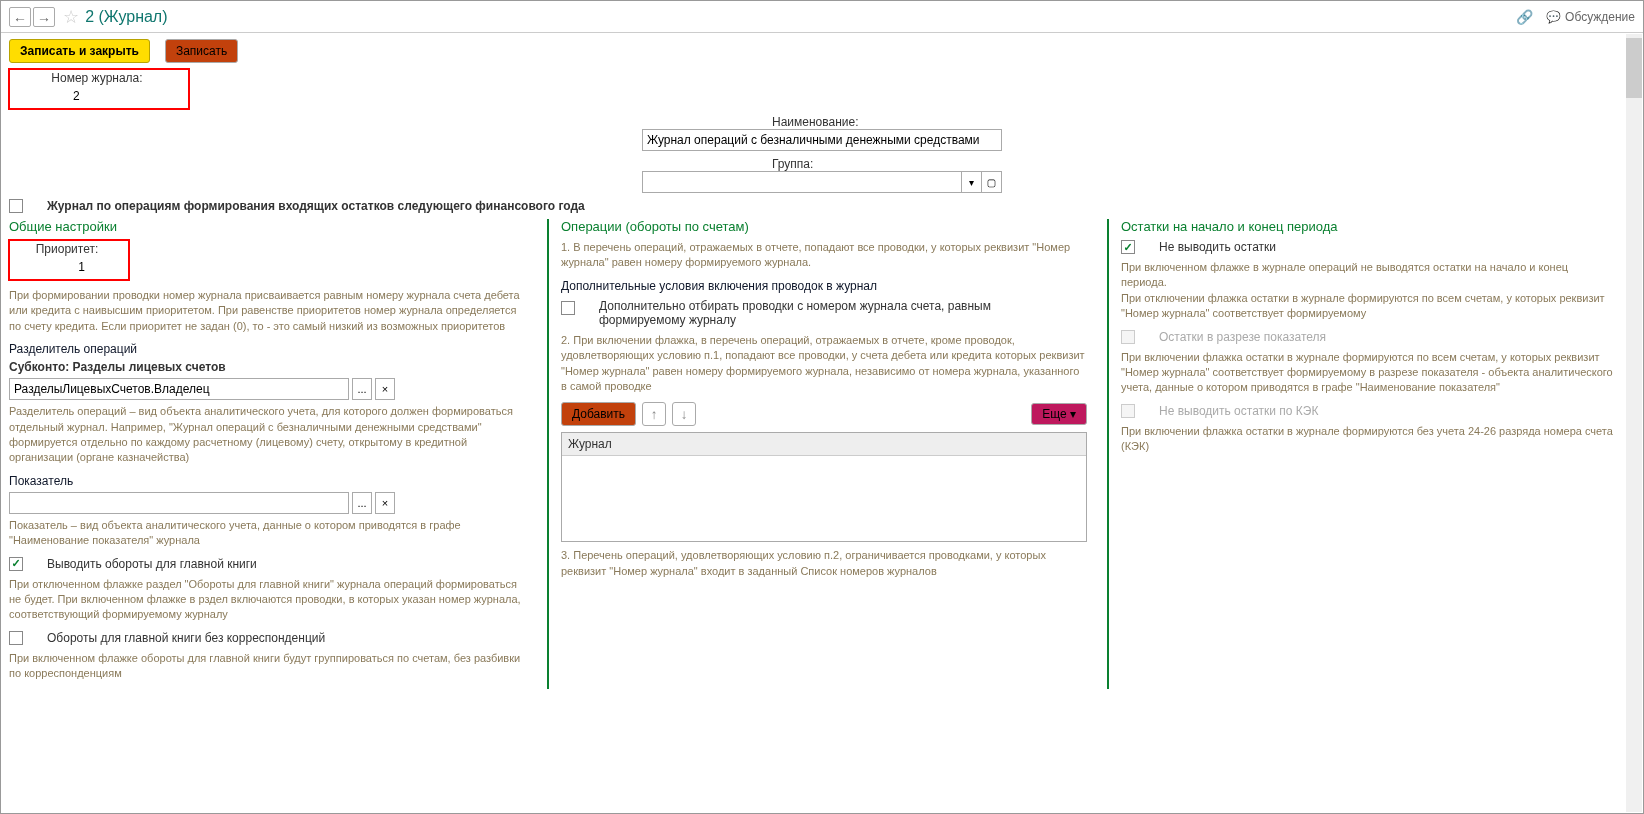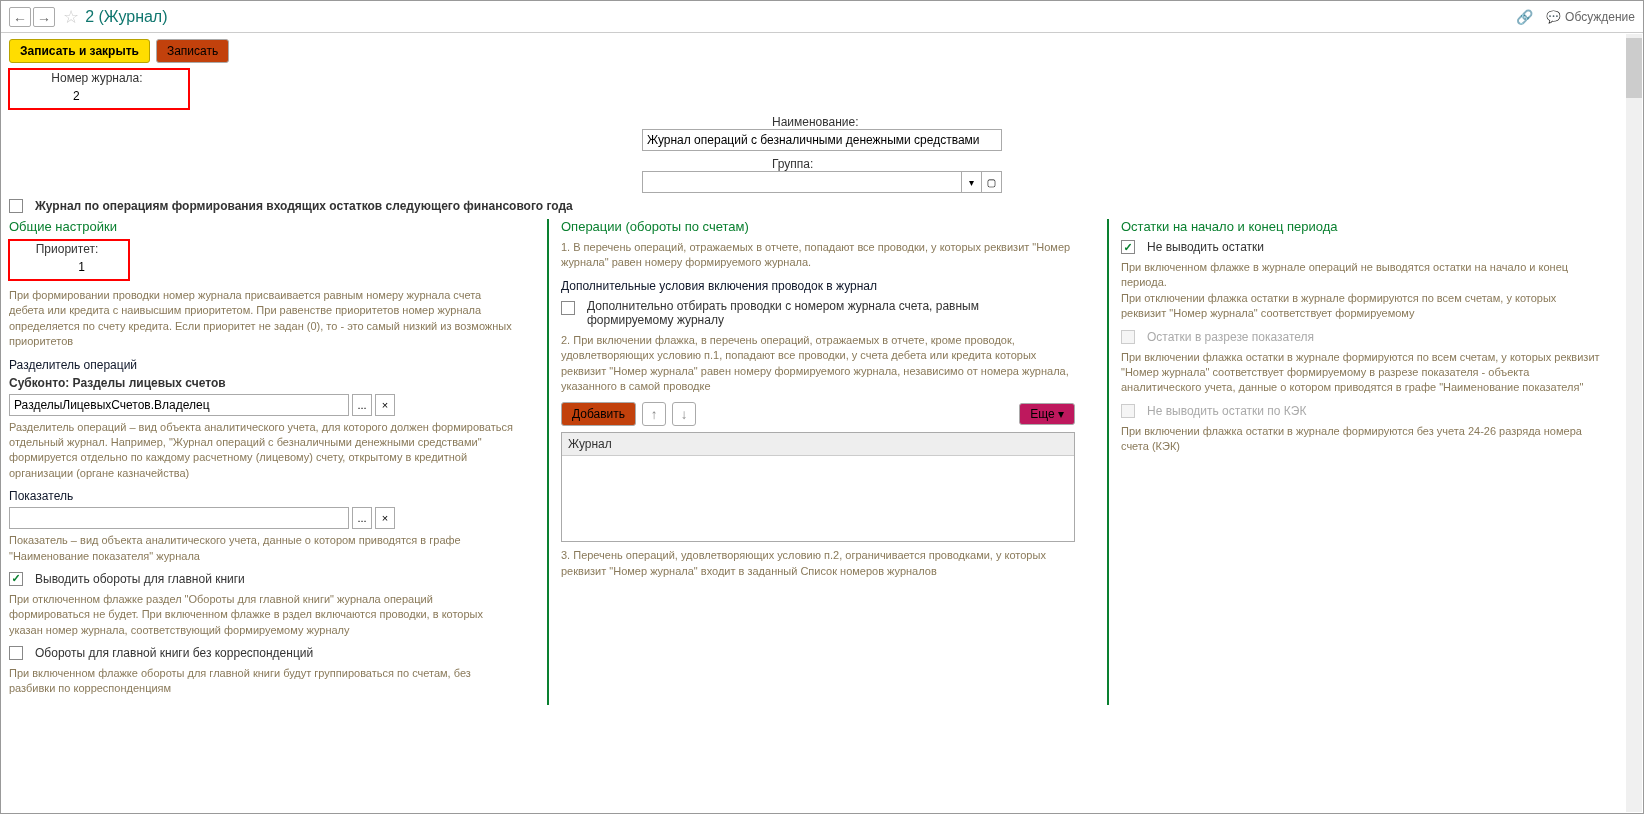--- a/index.html
+++ b/index.html
@@ -5,39 +5,39 @@
 * { box-sizing: border-box; margin: 0; padding: 0; }
 body { font-family: Arial, sans-serif; font-size: 12px; color: #333; background: #fff; }
 .window { border: 1px solid #999; width: 1644px; height: 814px; position: relative; }
 .titlebar { display: flex; align-items: center; padding: 4px 8px; border-bottom: 1px solid #ccc; height: 32px; }
 .nav-btn { width: 22px; height: 20px; border: 1px solid #aaa; background: #fff; margin-right: 2px; cursor: pointer; display: inline-flex; align-items: center; justify-content: center; font-size: 14px; color: #666; border-radius: 2px; }
 .star { color: #ccc; font-size: 18px; margin: 0 6px; cursor: pointer; }
 .title { font-size: 16px; color: #0f766e; }
 .title-right { margin-left: auto; display: flex; gap: 12px; align-items: center; color: #666; }
 .link-icon { cursor: pointer; font-size: 14px; }
 .discuss { cursor: pointer; display: flex; align-items: center; gap: 4px; }
-.toolbar { padding: 6px 8px; display: flex; gap: 6px; }
+.toolbar { padding: 6px 8px; display: flex; gap: 15px; }
 .btn-yellow { background: #ffdd00; border: 1px solid #b8a300; padding: 4px 10px; font-weight: bold; cursor: pointer; border-radius: 3px; font-size: 12px; }
 .btn-white { background: #c2410c; border: 1px solid #aaa; padding: 4px 10px; cursor: pointer; border-radius: 3px; font-size: 12px; }
 .form-area { padding: 0 8px; }
 .form-row { display: flex; align-items: center; margin-bottom: 6px; flex-direction: column; }
 .form-label { width: 100px; font-size: 12px; }
 .input { border: 1px solid #aaa; padding: 2px 4px; height: 22px; font-size: 12px; }
 .red-outline { outline: 2px solid red; outline-offset: -1px; }
 .input-group { display: flex; }
 .combo-btn { width: 20px; height: 22px; border: 1px solid #aaa; border-left: none; background: #fff; cursor: pointer; font-size: 10px; display: flex; align-items: center; justify-content: center; }
-.checkbox-row { display: flex; align-items: center; gap: 12px; margin: 6px 0; }
+.checkbox-row { display: flex; align-items: center; gap: 24px; margin: 6px 0; }
 .chk { width: 14px; height: 14px; border: 1px solid #888; cursor: pointer; display: inline-flex; align-items: center; justify-content: center; font-size: 11px; }
 .chk.checked::after { content: "✓"; color: #0a8030; font-weight: bold; }
 .chk.disabled { border-color: #ccc; background: #f5f5f5; }
 .chk-label { font-size: 12px; }
 .chk-label.bold { font-weight: bold; }
 .chk-label.disabled { color: #aaa; }
 .columns { display: flex; gap: 0; padding: 0 8px; }
-.col { padding-right: 32px; }
+.col { padding-right: 20px; }
 .col1 { width: 540px; border-right: 2px solid #0a8030; padding-left: 0; }
 .col2 { width: 560px; border-right: 2px solid #0a8030; padding-left: 12px; }
 .col3 { flex: 1; padding-left: 12px; }
 .section-title { color: #0a8030; font-size: 13px; margin-bottom: 6px; }
 .sub-title { color: #0f172a; font-size: 12px; margin: 4px 0; }
 .sub-bold { font-weight: bold; font-size: 12px; margin: 2px 0 4px; }
 .help-text { color: #8a7a5a; font-size: 11px; line-height: 1.4; margin-bottom: 8px; }
 .small-input-row { display: flex; gap: 4px; align-items: center; margin-bottom: 4px; }
 .input-btn-small { width: 20px; height: 22px; border: 1px solid #aaa; background: #fff; cursor: pointer; font-size: 11px; margin-left: -1px; }
 .ops-toolbar { display: flex; gap: 6px; align-items: center; margin: 8px 0 6px; }

